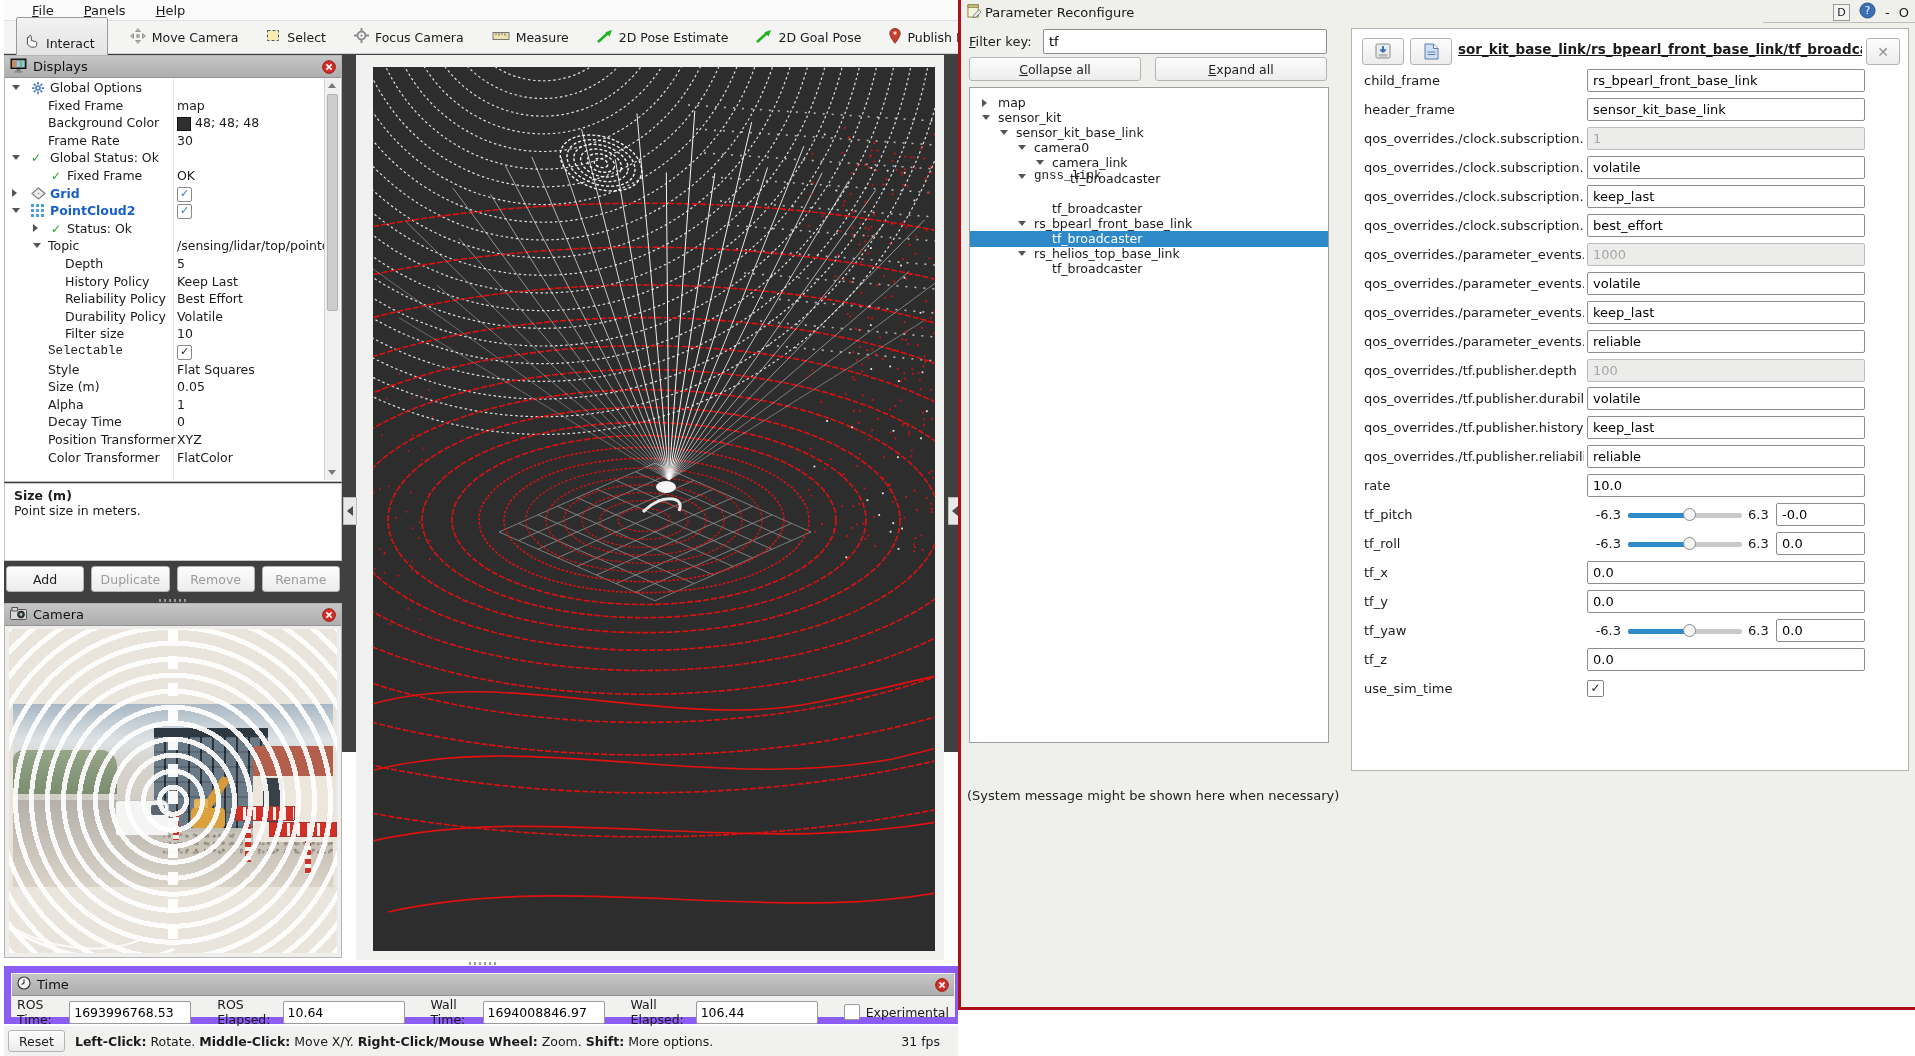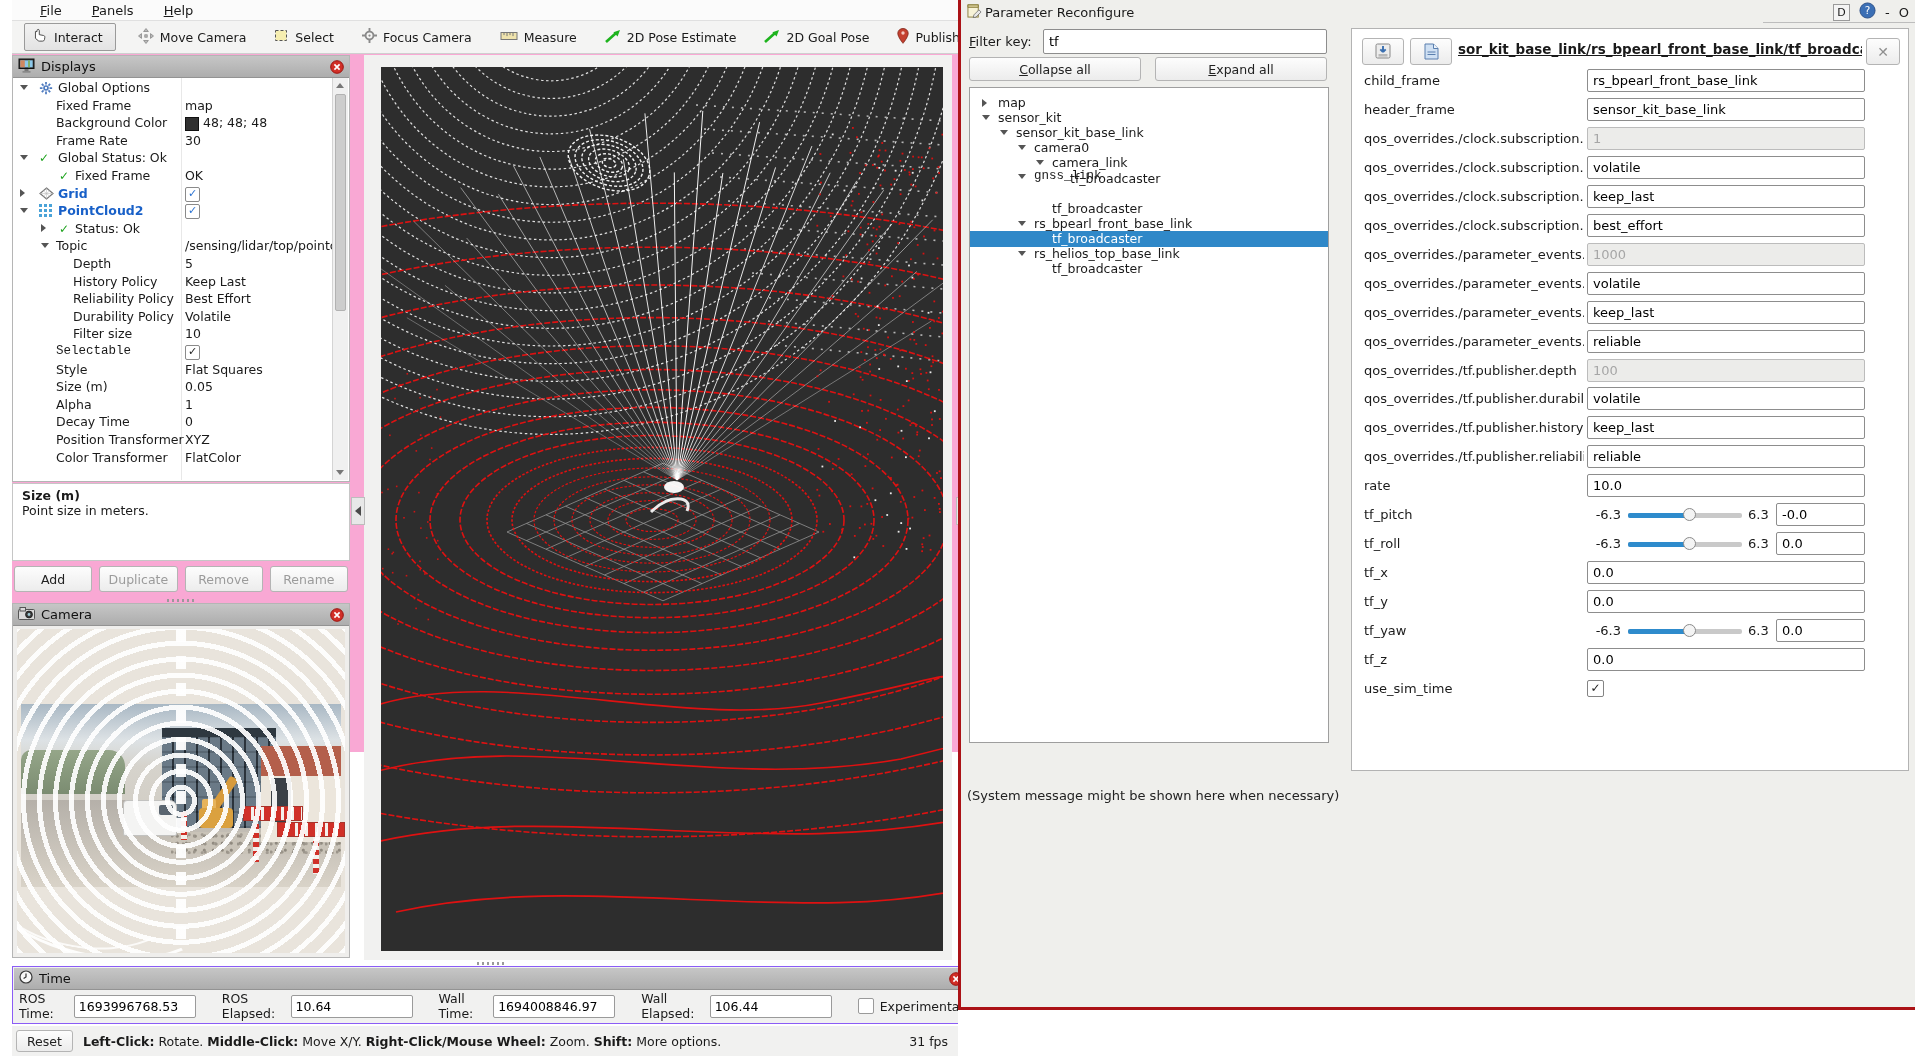--- a/index.html
+++ b/index.html
@@ -1,26 +1,26 @@
 <!DOCTYPE html>
 <html><head>
 <meta charset="utf-8">
 <style>
   html,body{margin:0;padding:0}
   body{font-family:"DejaVu Sans",sans-serif;background:#fff}
   .screen{position:relative;width:1915px;height:1056px;overflow:hidden;background:#fff;font-size:13px;color:#1a1a1a}
   u{text-decoration:underline}
 
   
-  .rviz{position:absolute;left:12px;top:0;width:958px;height:752px;background:#f9a8d4}
+  .rviz{position:absolute;left:4px;top:0;width:958px;height:752px;background:#404040}
   .menubar{position:absolute;left:0;top:0;width:958px;height:20px;background:#fbfbfb;border-bottom:1px solid #e0e0e0;display:flex;align-items:center;padding-left:28px;gap:30px;font-size:13px}
   .menu-item{cursor:default}
   .toolbar{position:absolute;left:0;top:21px;width:958px;height:32px;background:#f4f4f3;border-bottom:1px solid #cfcfcf;display:flex;align-items:center;padding-left:12px;font-size:12.5px}
   .tool{display:flex;align-items:center;gap:6px;margin-right:28px;white-space:nowrap}
-  .tool.active{border:1px solid #9a9a9a;background:linear-gradient(#f2f2f2,#e3e3e3);border-radius:2px;padding:4px 12px 4px 8px;margin-right:22px}
+  .tool.active{border:1px solid #9a9a9a;background:linear-gradient(#f2f2f2,#e3e3e3);border-radius:2px;padding:16px 12px 4px 8px;margin-right:22px}
   .tool-add{margin-left:auto;margin-right:34px}
   .tool-min{margin-right:16px;position:relative}
   .tool-min .caret{position:absolute;right:-10px;bottom:-4px;width:0;height:0;border-left:4px solid transparent;border-right:4px solid transparent;border-top:5px solid #555}
 
   .phead{height:21px;background:linear-gradient(#c6c6c6,#adadad);border-bottom:1px solid #939393;display:flex;align-items:center;gap:6px;padding:0 5px;font-size:13px;color:#111}
   .pclose{margin-left:auto;background:none;border:none;padding:0;line-height:0;cursor:pointer}
 
   .displays{position:absolute;left:0;top:55px;width:338px;height:427px;background:#fff;border:1px solid #b5b5b5;box-sizing:border-box}
   .dtree{position:absolute;left:0;top:22px;right:16px;bottom:1px;overflow:hidden}
   .dtree::before{content:"";position:absolute;left:168px;top:0;bottom:0;border-left:1px solid #e8e8e8}
@@ -66,21 +66,21 @@
   .ph-barrier{position:absolute;height:13px;background:repeating-linear-gradient(90deg,#d03028 0 7px,#f4f0ec 7px 10px);border:1px solid #a8342c}
   .ph-dirt{position:absolute;left:150px;right:0;top:128px;height:22px;background:radial-gradient(circle at 10% 50%,#9b958b 1px,transparent 2px),radial-gradient(circle at 40% 30%,#a29c92 1px,transparent 2px),radial-gradient(circle at 70% 60%,#8f897f 1px,transparent 2px),#c9c3b8;background-size:11px 8px,13px 9px,9px 7px}
   .cam-rings{position:absolute;inset:0;background:repeating-radial-gradient(circle at 50% 53%,rgba(255,255,255,0) 0 11px,rgba(255,255,255,.92) 11px 16px)}
   .cam-seam{position:absolute;left:calc(50% - 5px);top:0;bottom:0;width:10px;background:repeating-linear-gradient(180deg,#fff 0 13px,transparent 13px 27px);opacity:.95}
 
   .renderarea{position:absolute;left:352px;top:55px;width:588px;height:905px;background:#f1f1f0}
   .viewport{position:absolute;left:17px;top:12px;width:562px;height:884px;background:#2d2d2d;overflow:hidden}
   .chandle{position:absolute;width:12px;height:26px;background:#e8e8e8;border:1px solid #bdbdbd;display:flex;align-items:center;justify-content:center}
   .chandle i{width:0;height:0;border-top:5px solid transparent;border-bottom:5px solid transparent;border-right:6px solid #4a4a4a}
 
-  .timepanel{position:absolute;left:0;top:966px;width:958px;height:58px;background:#f1f1f0;border:1px solid #8b5cf6;box-sizing:border-box}
+  .timepanel{position:absolute;left:0;top:966px;width:958px;height:58px;background:#f1f1f0;border:7px solid #8b5cf6;box-sizing:border-box}
   .tfields{position:absolute;left:6px;right:6px;top:25px;height:28px;display:flex;align-items:center;font-size:12.5px;gap:6px}
   .tfields input{height:21px;width:112px;border:1px solid #9a9a9a;border-radius:2px;background:#fff;padding:0 4px;font-size:12.5px;font-family:inherit;margin-right:20px}
   .expbox{width:14px;height:14px;border:1px solid #9a9a9a;background:#fff;border-radius:2px;margin-right:6px}
   .statusbar{position:absolute;left:0;top:1026px;width:958px;height:30px;background:#f1f1f0;display:flex;align-items:center;padding:0 4px;font-size:12.5px;box-sizing:border-box}
   .statusbar .qbtn{height:22px;padding:0 10px;margin-right:10px}
   .fps{margin-left:auto;margin-right:18px}
 
   
   .rqt{position:absolute;left:958px;top:0;width:957px;height:1010px;background:#efefec;border-left:3px solid #ab1216;border-bottom:3px solid #ab1216;box-sizing:border-box;font-size:13px}
   .rqt-title{position:absolute;left:6px;top:3px;display:flex;align-items:center;gap:3px}

